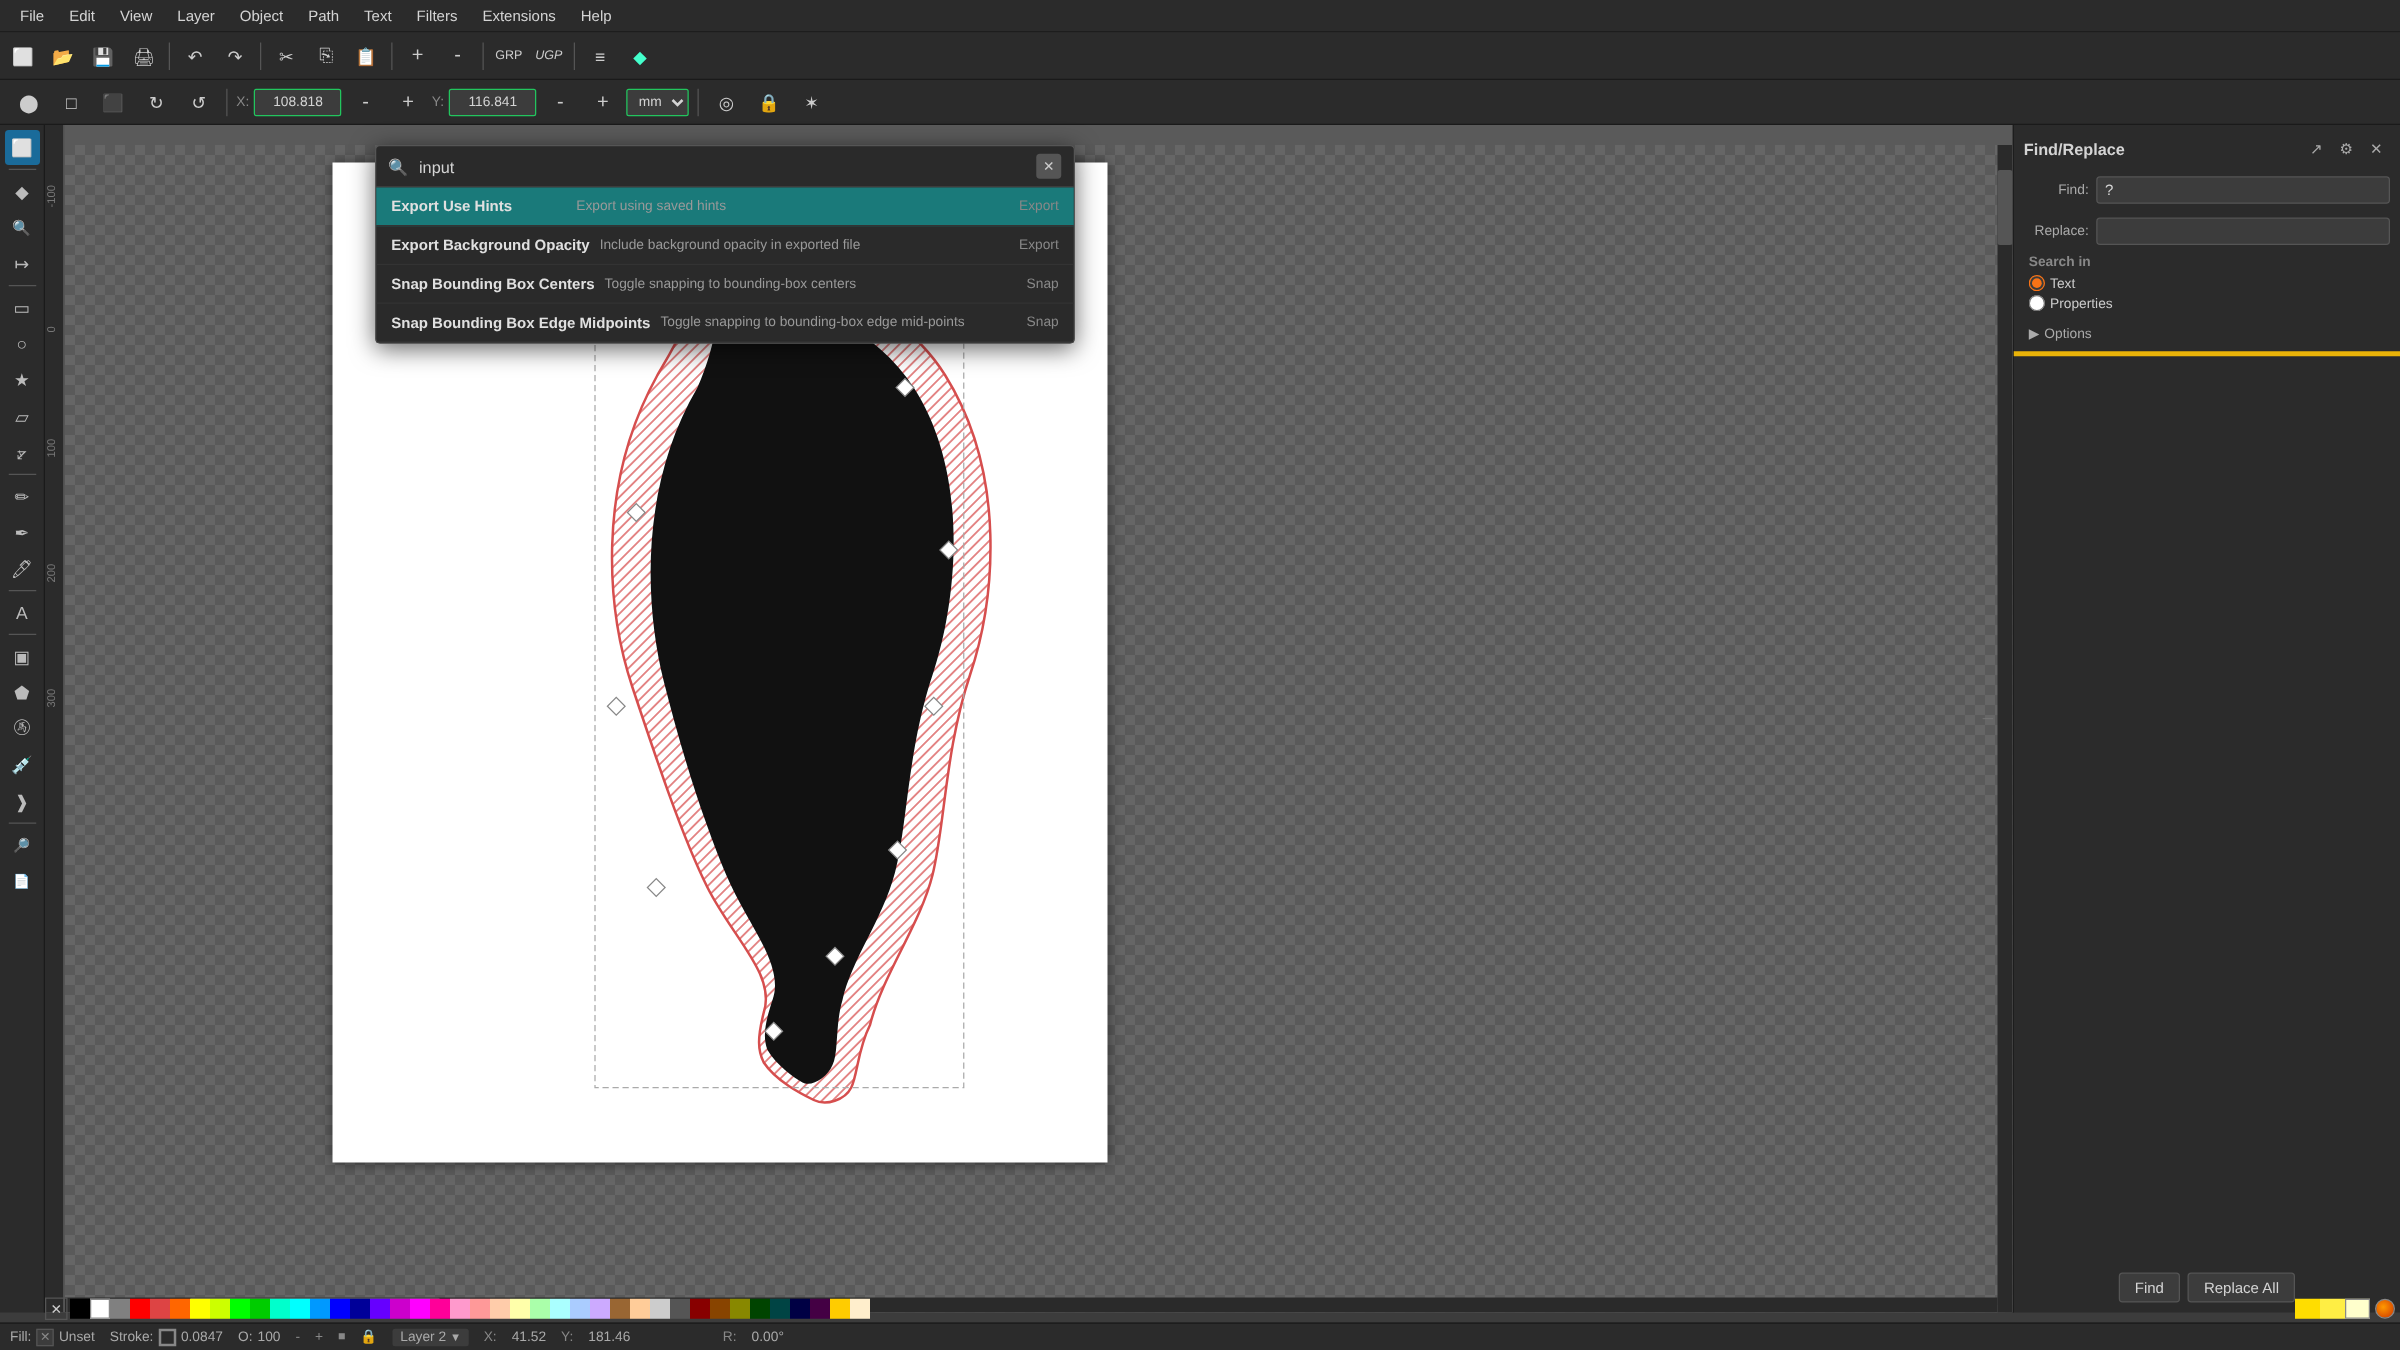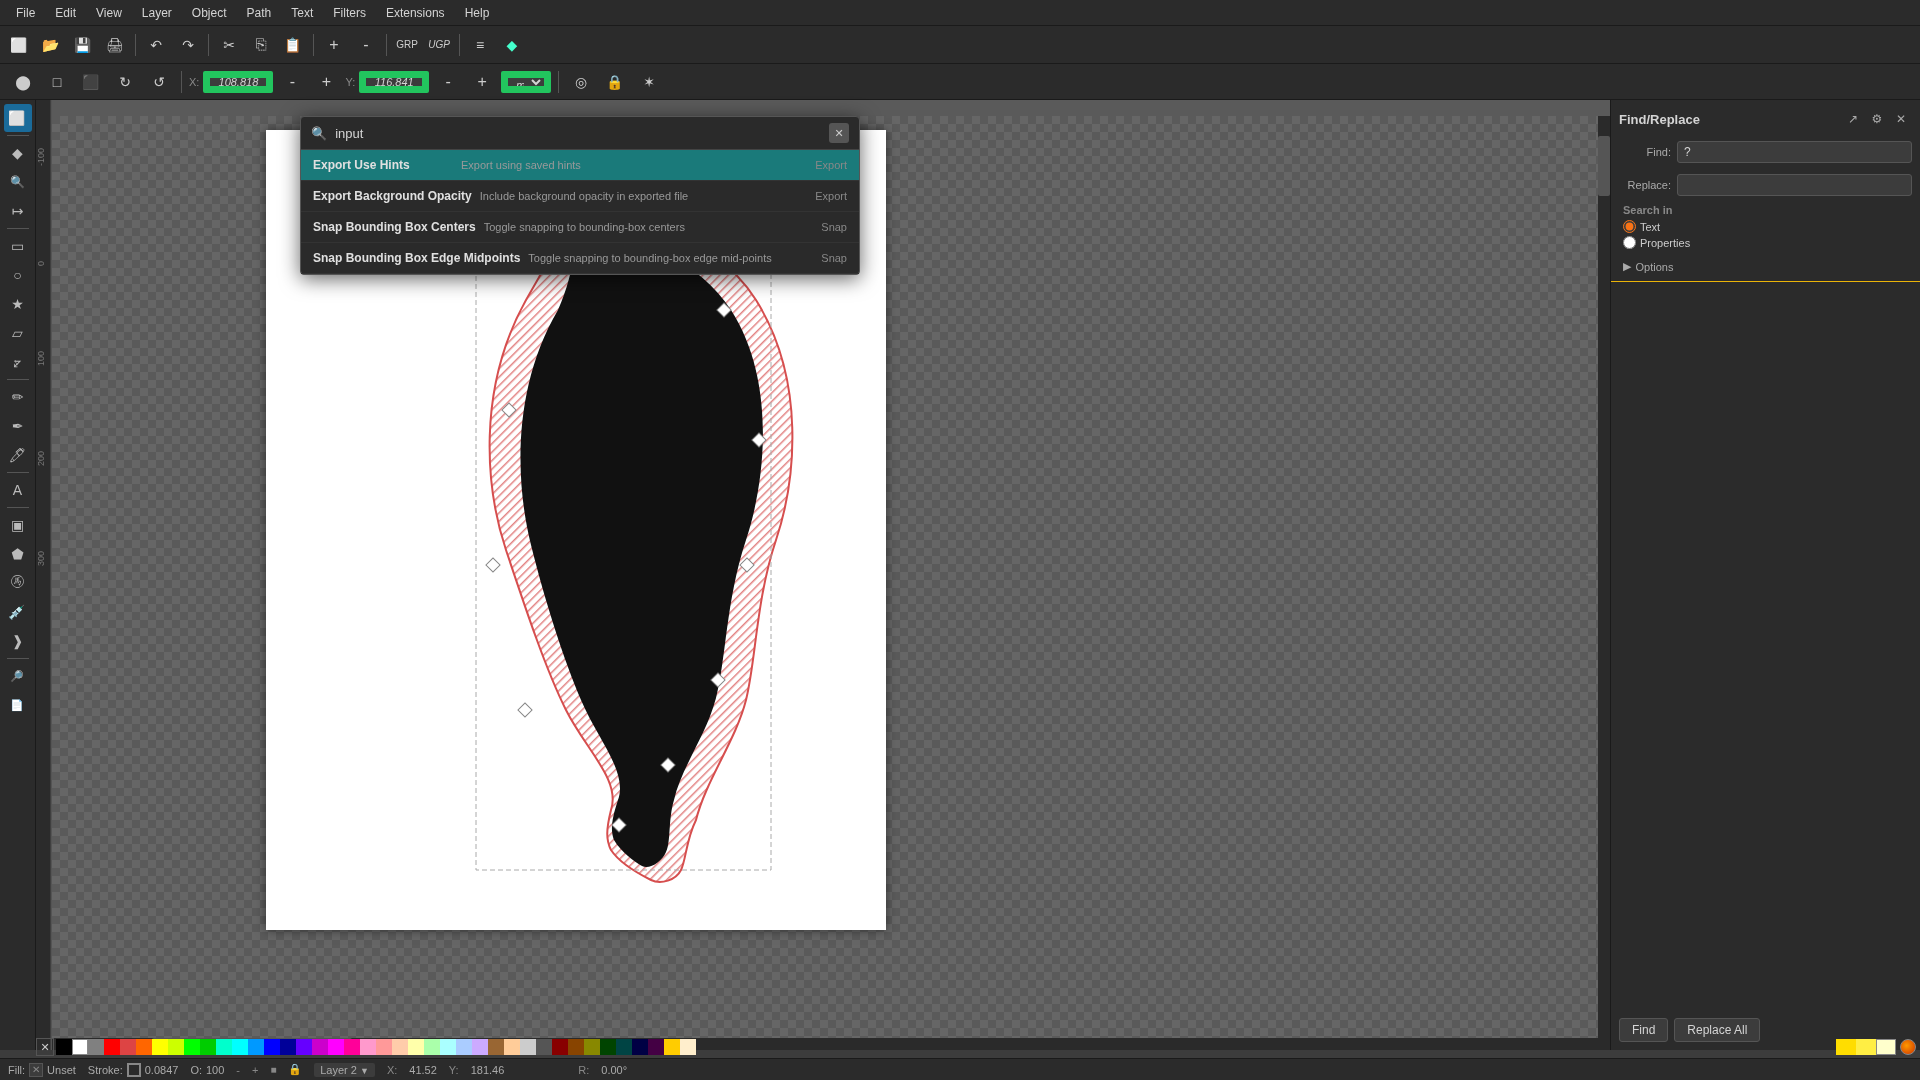--- a/index.html
+++ b/index.html
@@ -125,21 +125,21 @@
       width: 310px;
       background: #2b2b2b;
       border-left: 1px solid #1a1a1a;
       display: flex;
       flex-direction: column;
     }
 
     
     #find-replace-panel {
       padding: 8px;
-      border-bottom: 1px solid #eab308;
+      border-bottom: 4px solid #eab308;
     }
     #find-replace-header {
       display: flex;
       align-items: center;
       justify-content: space-between;
       margin-bottom: 8px;
     }
     #find-replace-title {
       font-size: 13px;
       color: #d4d4d4;
@@ -209,21 +209,21 @@
       margin-top: 8px;
       padding: 0 4px;
       cursor: pointer;
       color: #aaa;
       font-size: 11px;
     }
 
     
     #find-replace-buttons {
       display: flex;
-      justify-content: flex-start;
+      justify-content: center;
       gap: 6px;
       padding: 8px;
       margin-top: auto;
     }
     .action-btn {
       padding: 4px 12px;
       background: #3c3c3c;
       border: 1px solid #555;
       border-radius: 3px;
       color: #d4d4d4;
@@ -342,27 +342,26 @@
     .color-swatch {
       width: 16px; height: 16px;
       cursor: pointer;
       flex-shrink: 0;
     }
 
     
     .options-input {
       width: 70px; height: 22px;
       background: #3c3c3c;
-      border: 7px solid #22c55e;
+      border: 1px solid #22c55e;
       border-radius: 2px;
       color: #d4d4d4;
       padding: 0 4px;
       font-size: 11px;
       text-align: center;
-      font-style: italic;
     }
     .options-label { font-size: 11px; color: #888; }
 
     
     #top-corner {
       position: absolute;
       top: 100px; left: 0;
       width: 36px; height: 16px;
       background: #2b2b2b;
       border-right: 1px solid #555;

